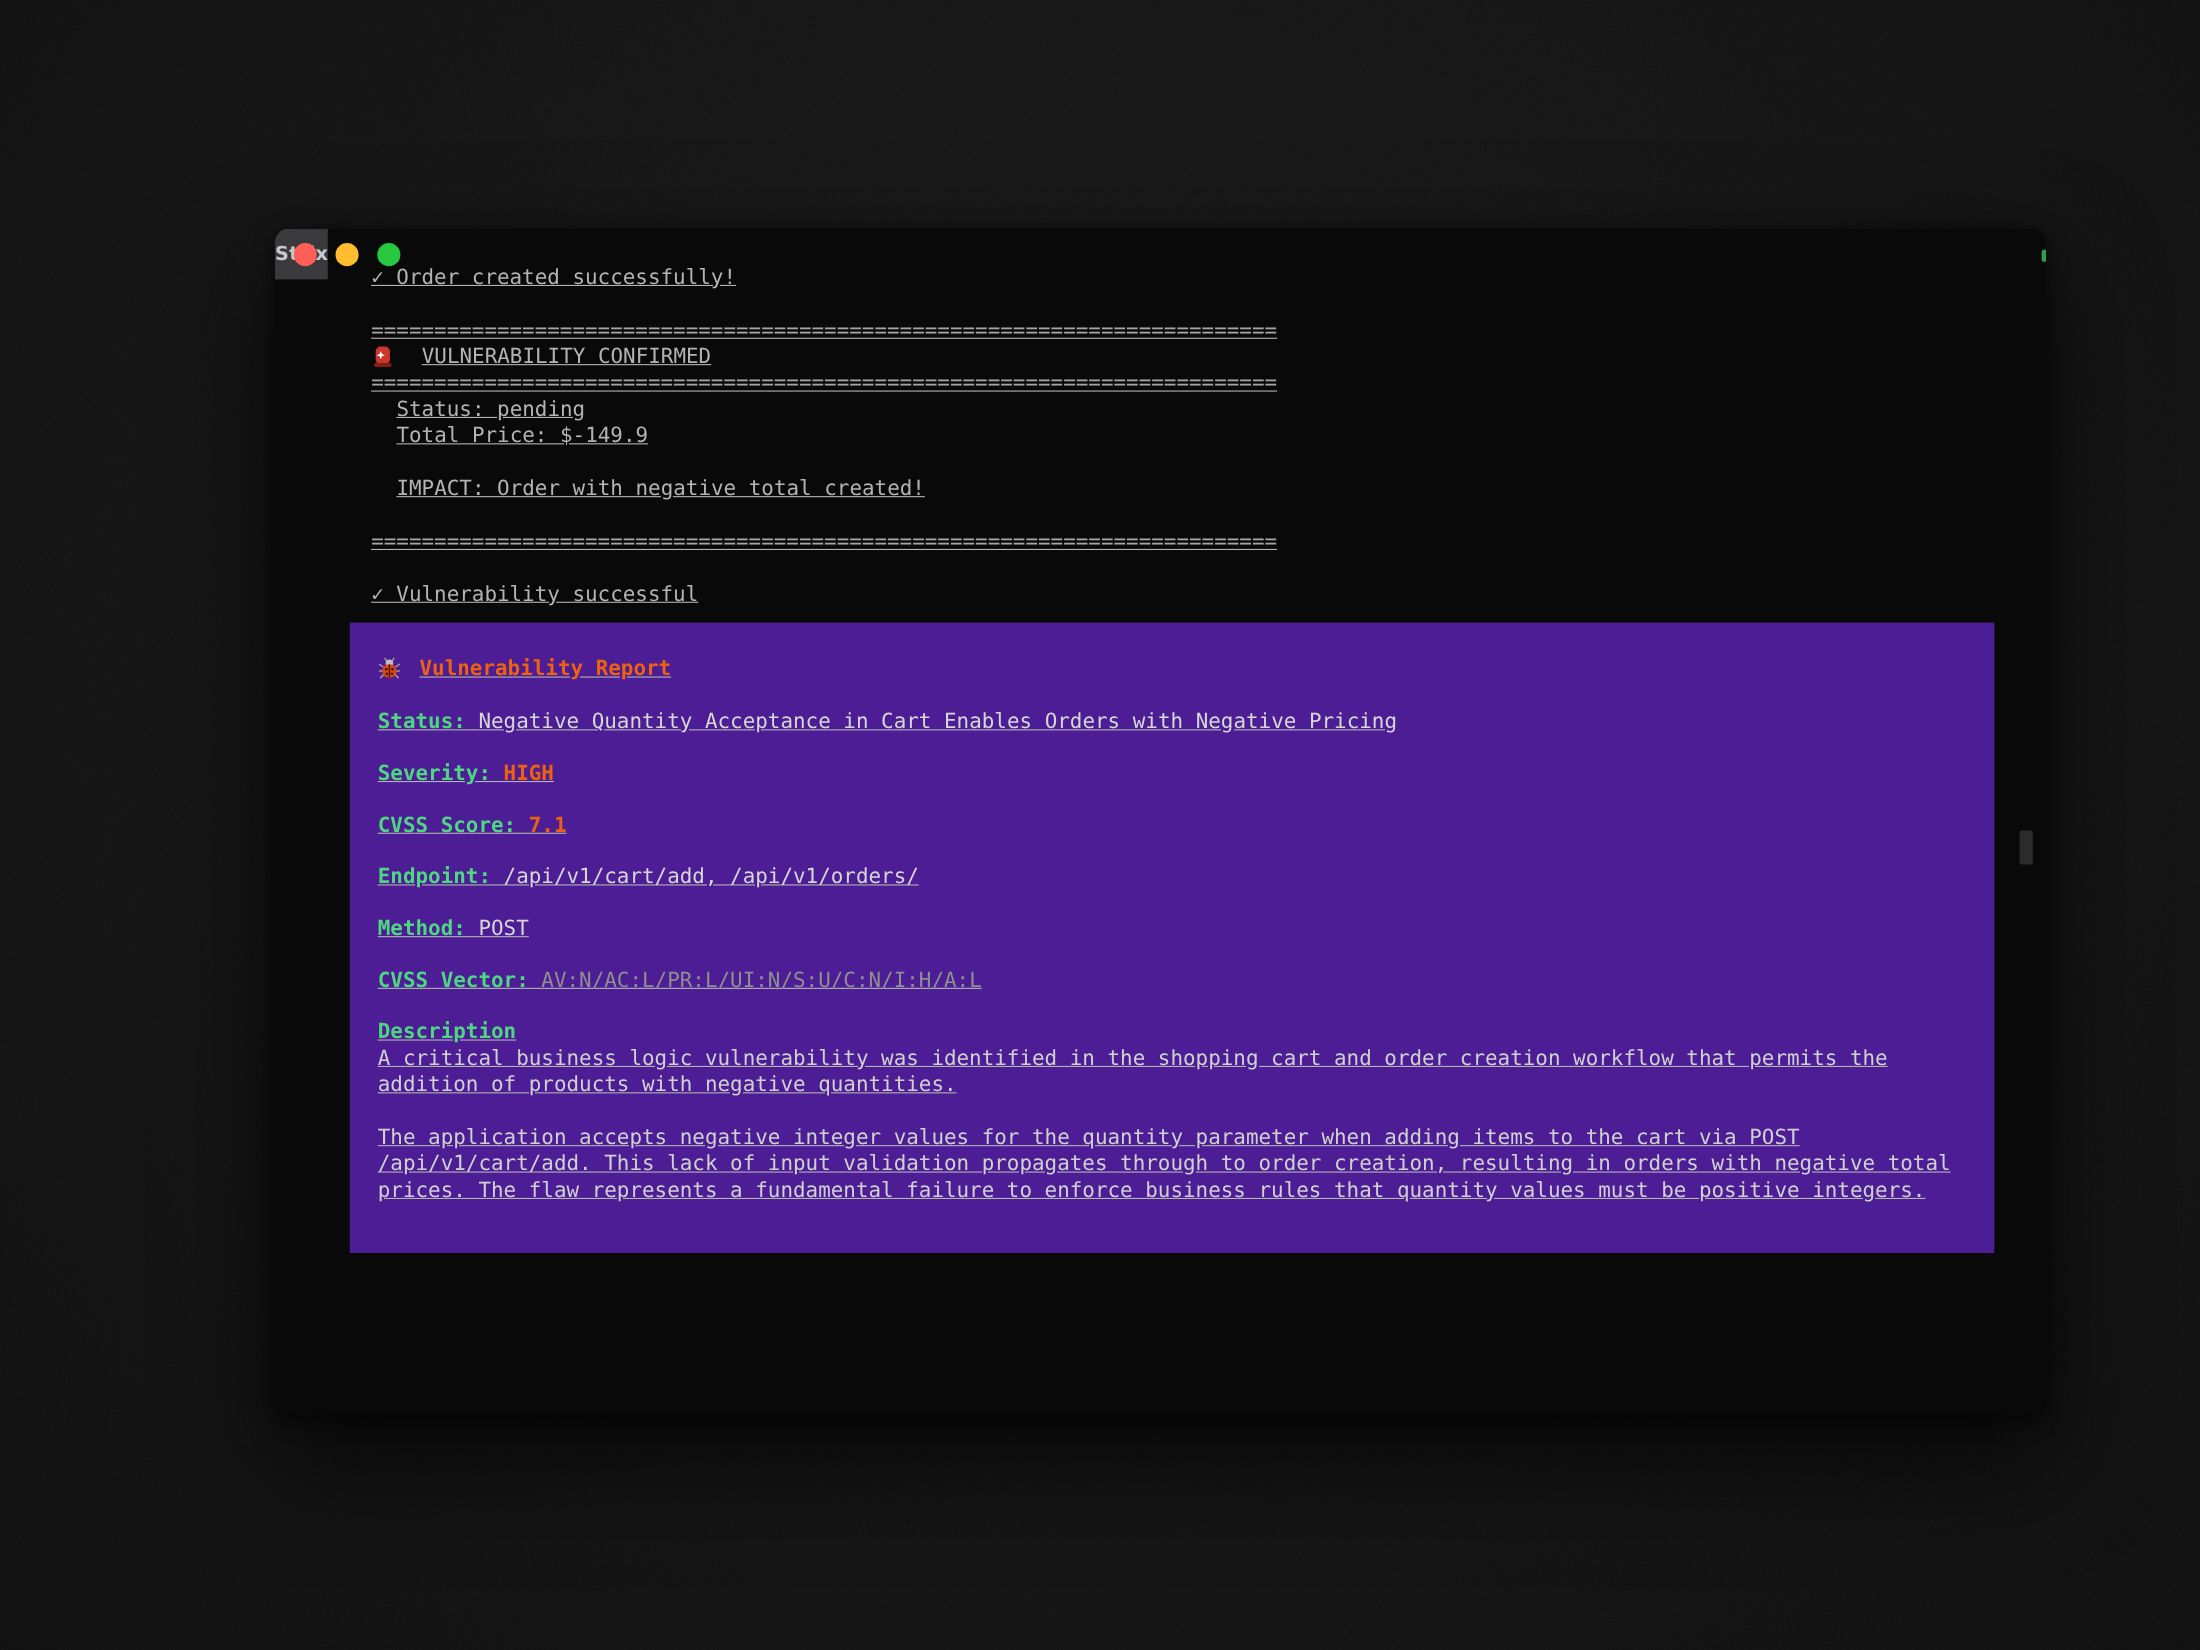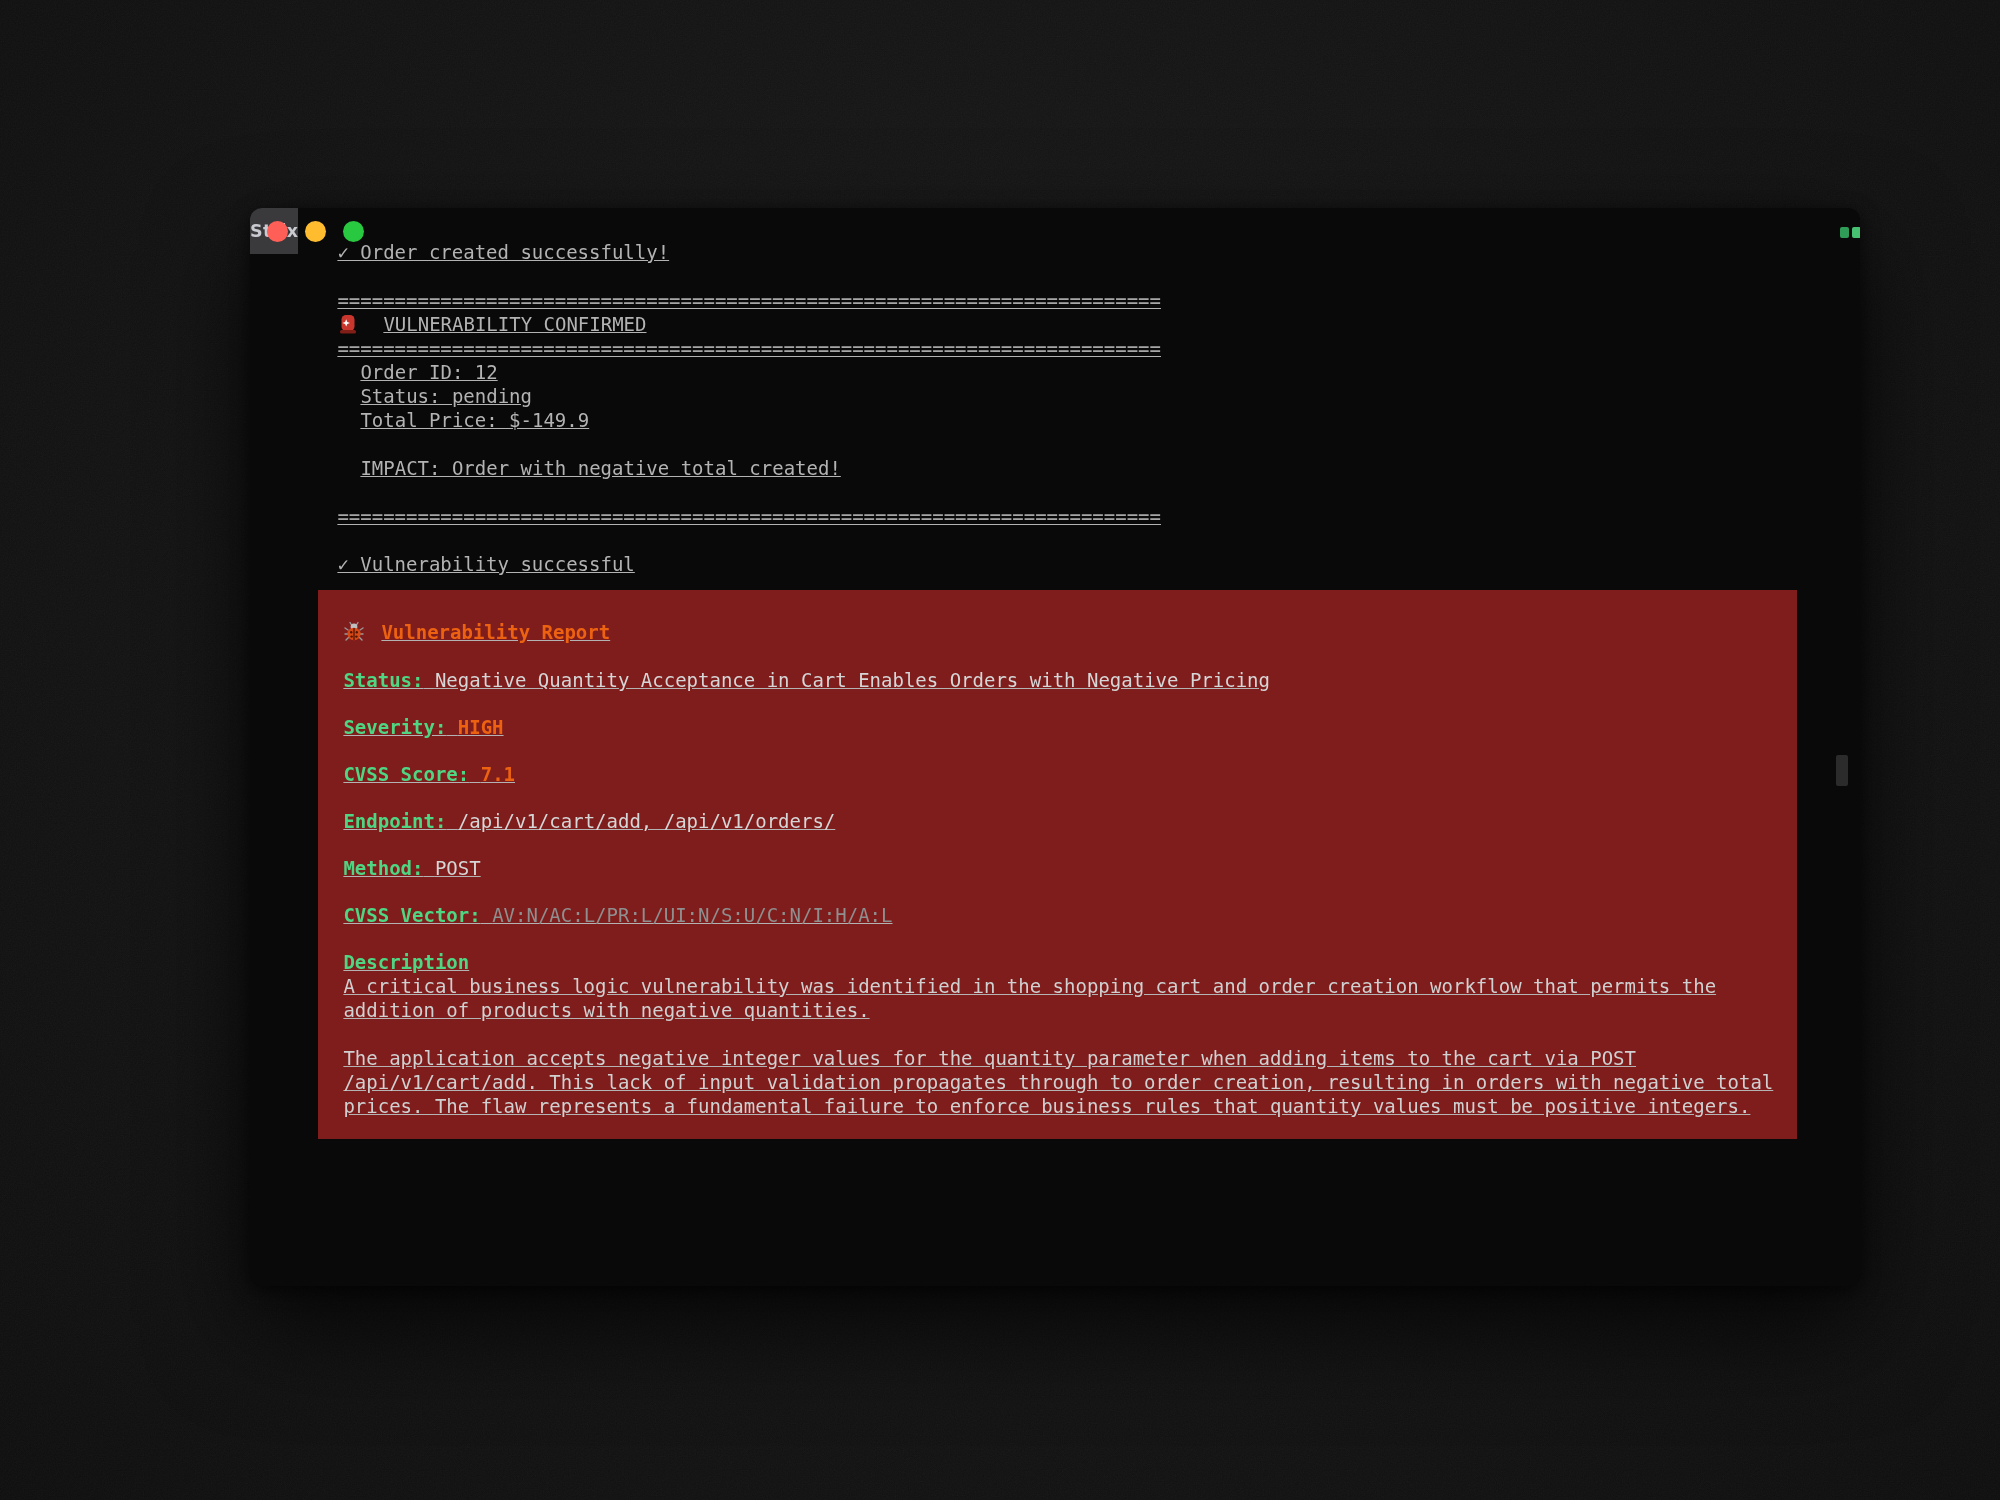--- a/index.html
+++ b/index.html
@@ -43,21 +43,21 @@
   .row.blank { height:24px; }
   .row.indent { padding-left:23px; }
   .scrollback { padding-left:19px; }
   .sep-line { color:#a6a6a6; letter-spacing:0; }
   .head-line { display:flex; align-items:center; gap:24px; }
   .icon { display:inline-flex; width:22px; height:22px; flex:none; }
 
   
   .panel {
     margin-top:14px; margin-right:14px;
-    background:#7f1d1d; padding:30px 24px 60px 25px;
+    background:#4c1d95; padding:30px 40px 60px 25px;
     color:#d6d6d6;
   }
   .panel .row { height:24px; }
   .p-heading { display:flex; align-items:center; gap:16px; margin-bottom:24px; }
   .p-heading .h-text { color:#ec6211; font-weight:bold; }
   .field { margin-bottom:23px; }
   .lbl { color:#4fd683; font-weight:bold; }
   .v-normal { color:#d6d6d6; }
   .v-orange { color:#ec6211; font-weight:bold; }
   .v-dim { color:#8f8f8f; }
@@ -123,21 +123,20 @@
         <span class="icon">
           <svg viewBox="0 0 22 22" width="22" height="22">
             <rect x="4.5" y="2" width="13" height="16" rx="4.5" fill="#c9362e"></rect>
             <rect x="3" y="17" width="16" height="3.6" rx="1.6" fill="#801e17"></rect>
             <path d="M9.2 6.2 L10.3 8.9 L13 9.9 L10.3 10.9 L9.2 13.6 L8.1 10.9 L5.4 9.9 L8.1 8.9 Z" fill="#ffffff"></path>
           </svg>
         </span>
         <span>VULNERABILITY CONFIRMED</span>
       </div>
       <div class="row sep-line">========================================================================</div>
-      <div class="row indent">Order ID: 12</div>
       <div class="row indent">Status: pending</div>
       <div class="row indent">Total Price: $-149.9</div>
       <div class="row blank"></div>
       <div class="row indent">IMPACT: Order with negative total created!</div>
       <div class="row blank"></div>
       <div class="row sep-line">========================================================================</div>
       <div class="row blank"></div>
       <div class="row">✓ Vulnerability successful</div>
     </div>
 

